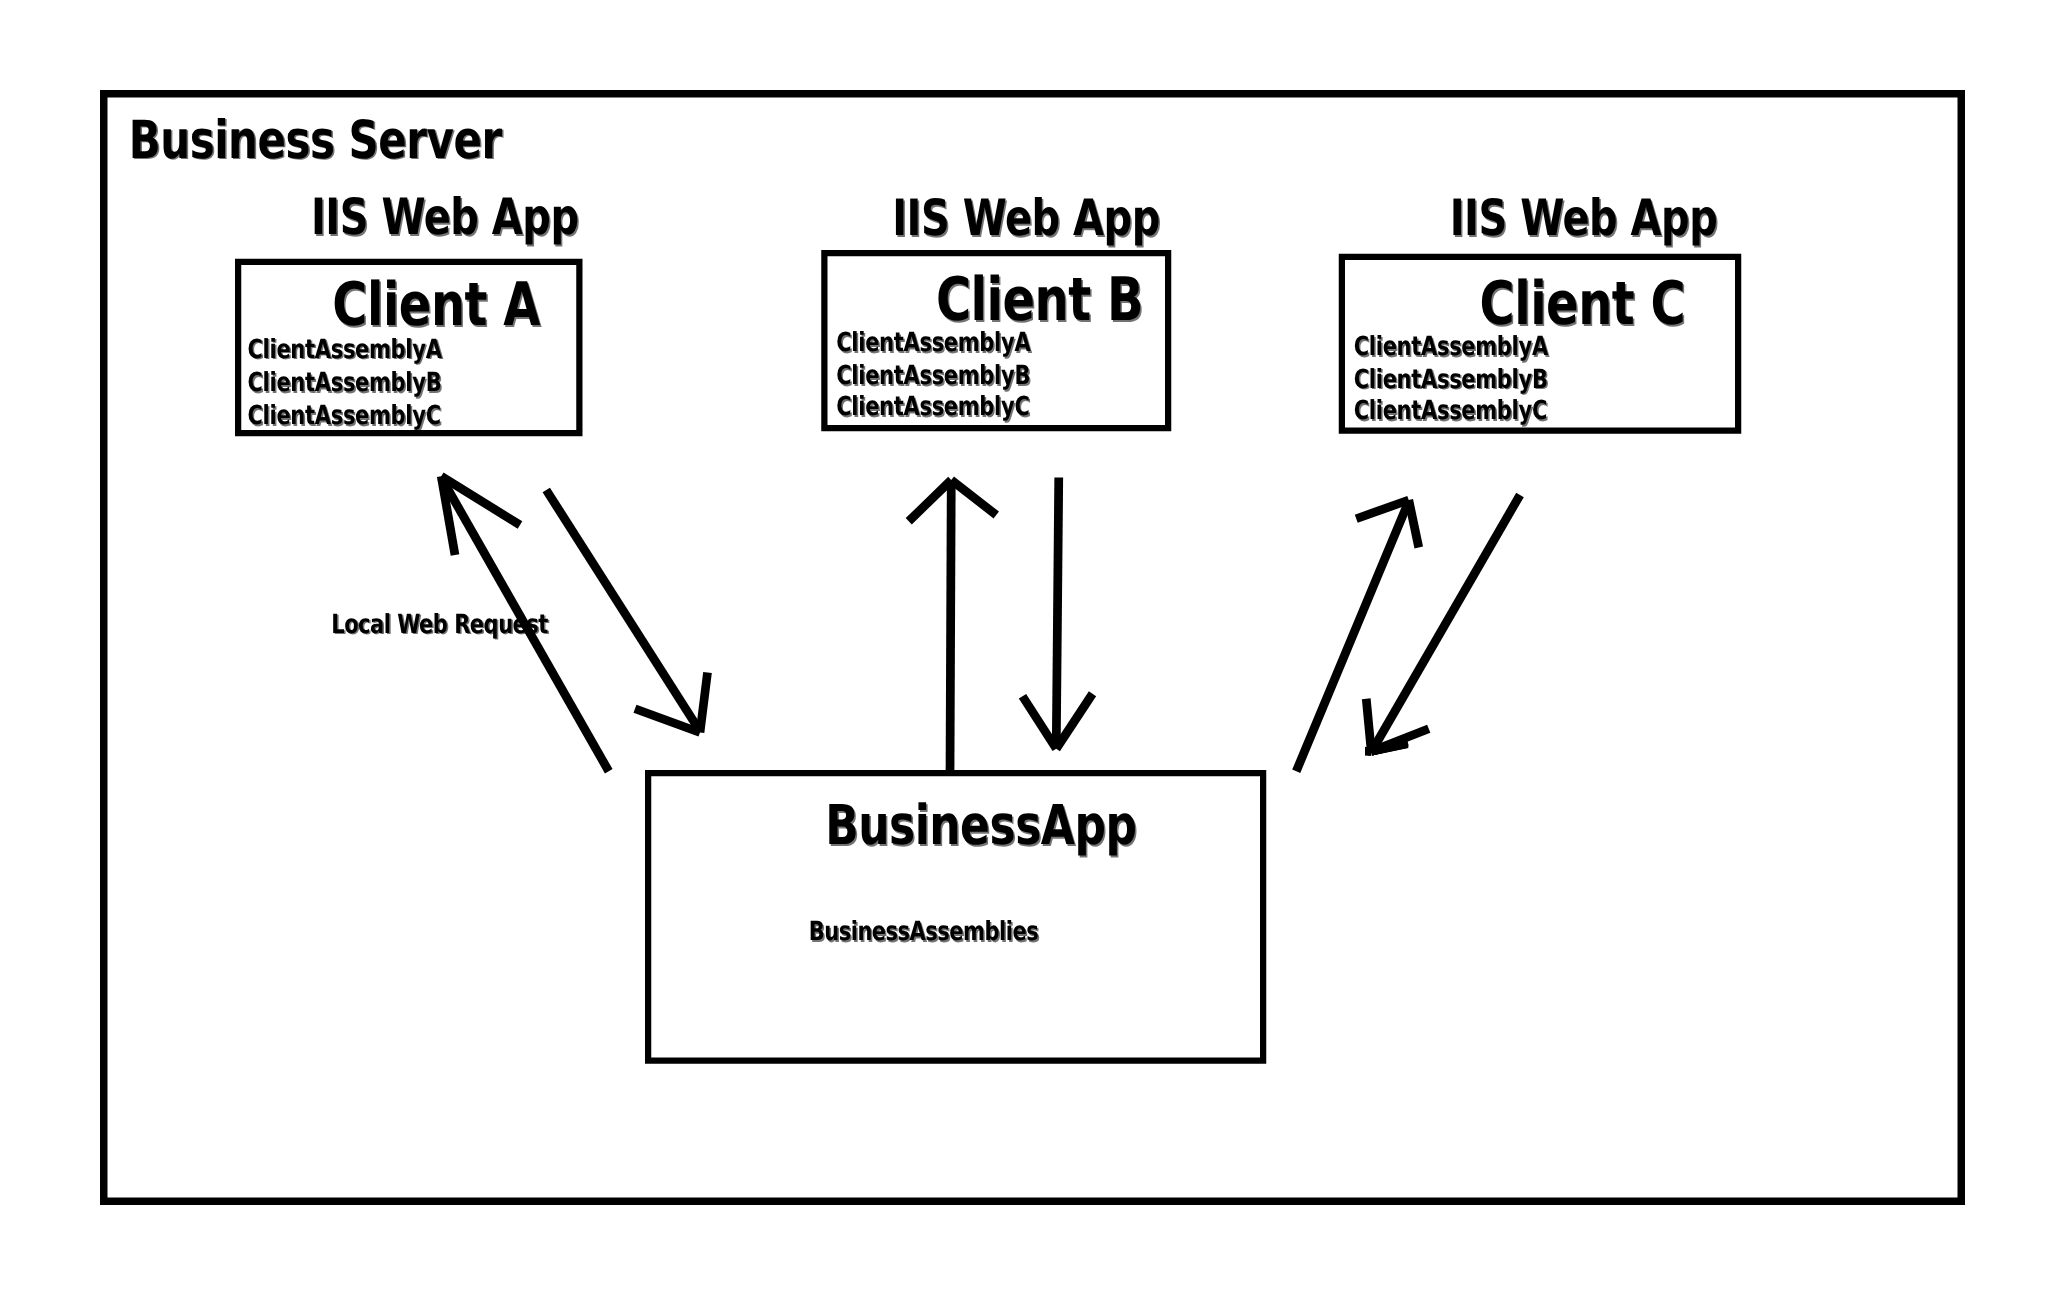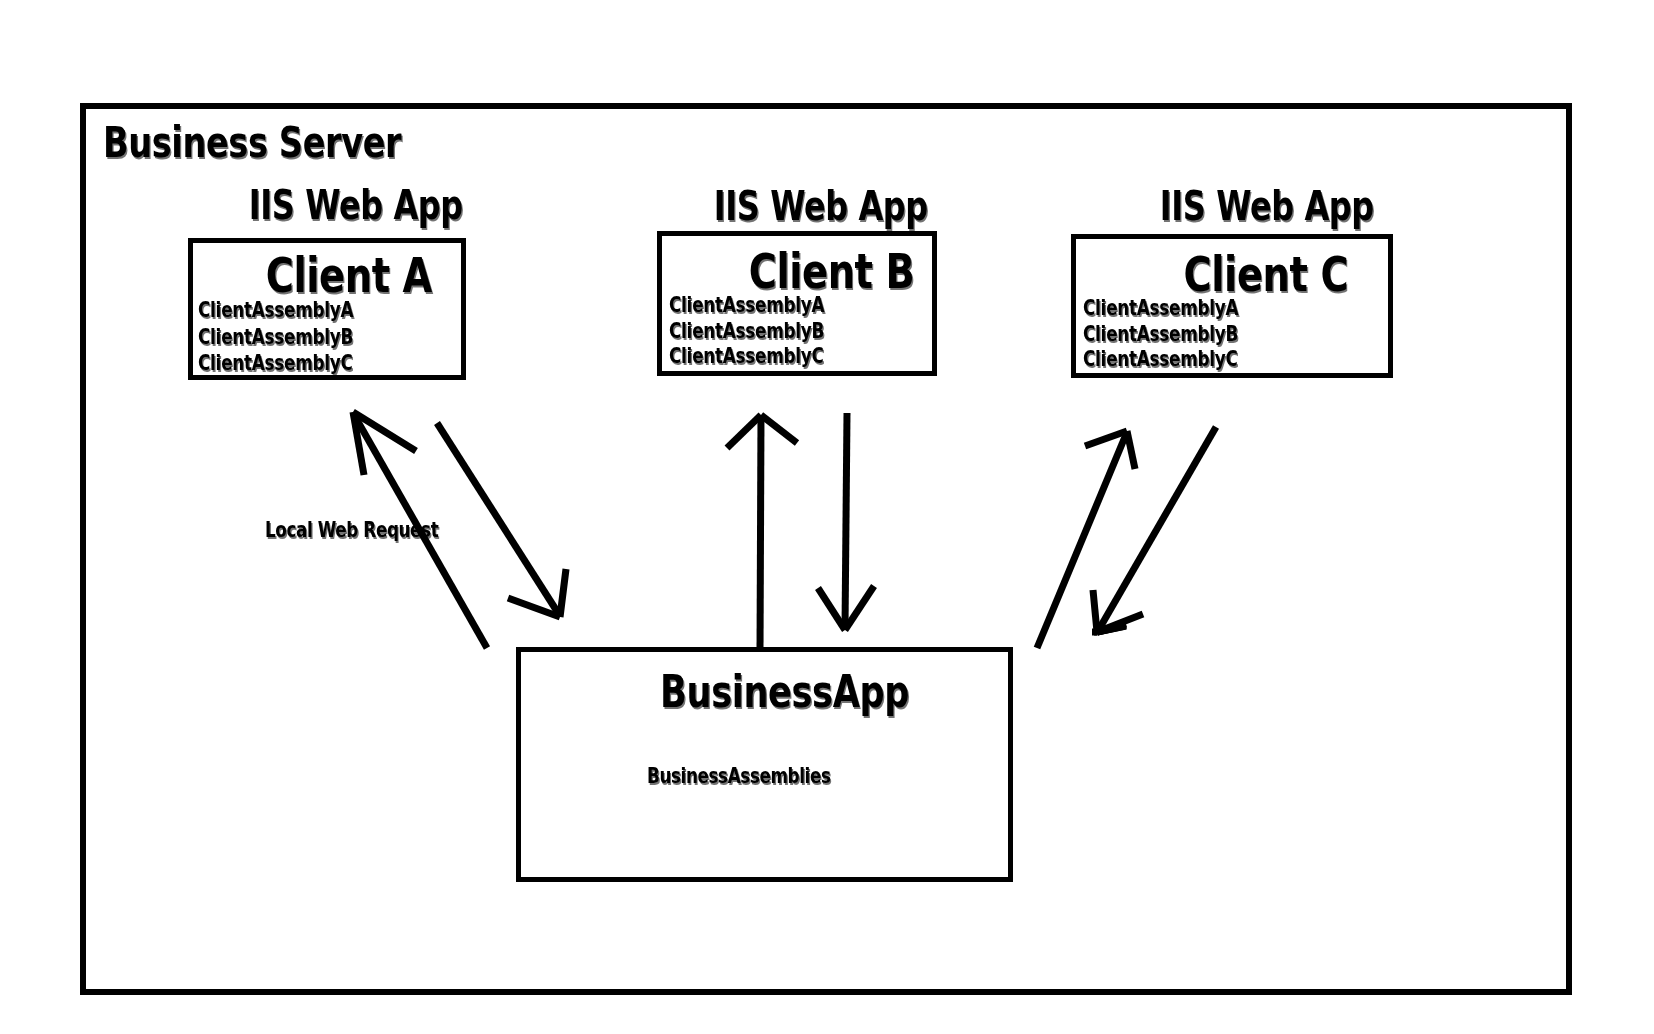--- a/index.html
+++ b/index.html
@@ -11,21 +11,20 @@
     width: 1654px;
     height: 1034px;
     font-family: "DejaVu Sans", sans-serif;
     overflow: hidden;
   }
   #canvas {
     position: relative;
     width: 1654px;
     height: 836px;
     background: #ffffff;
-    margin-top: 31px;
   }
 
   
   .txt {
     position: absolute;
     color: #000000;
     font-family: "DejaVu Sans", sans-serif;
     font-weight: 700;
     letter-spacing: -0.5px;
     white-space: nowrap;

